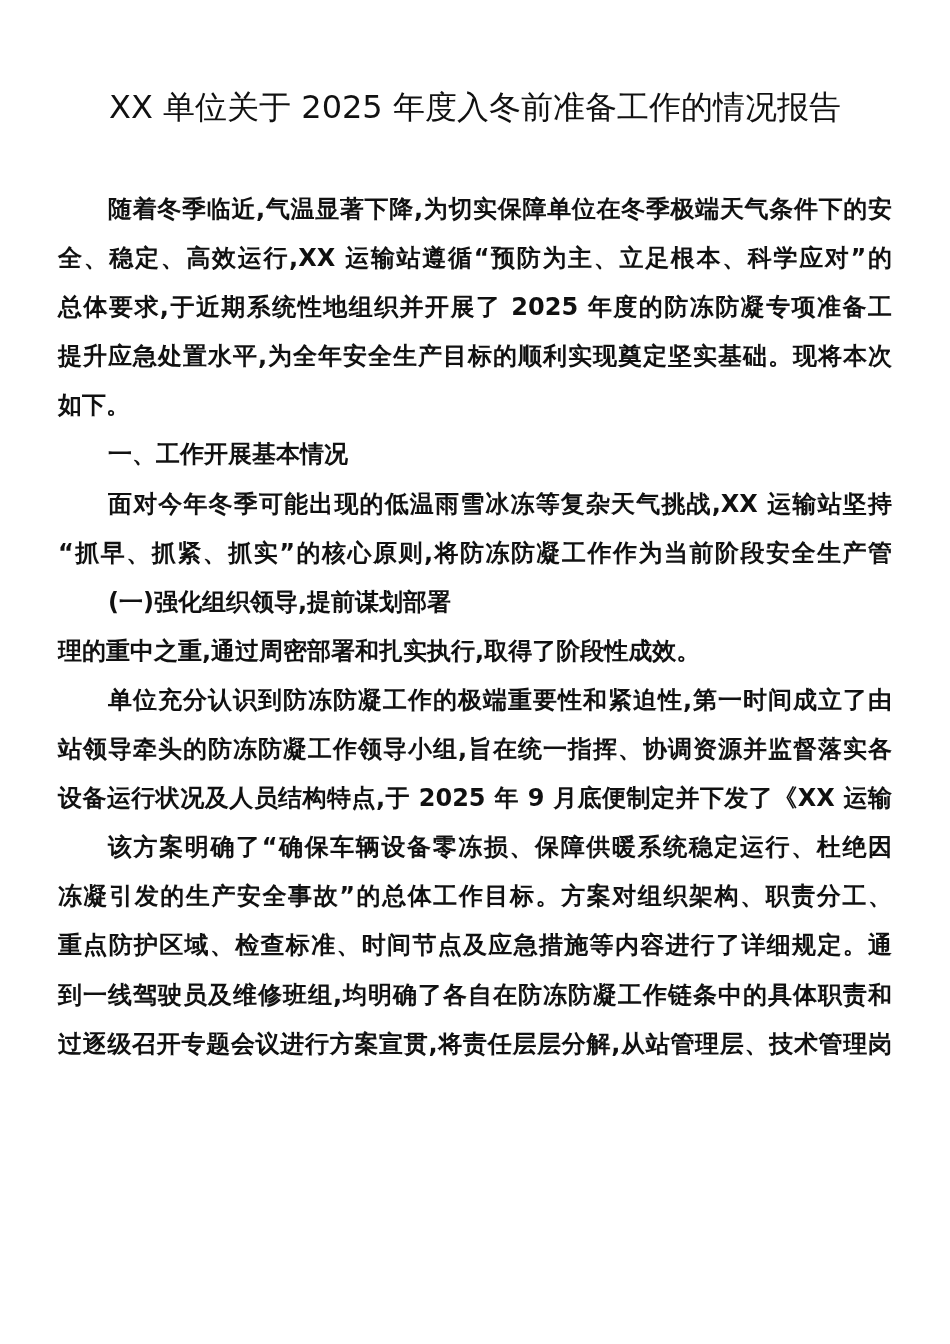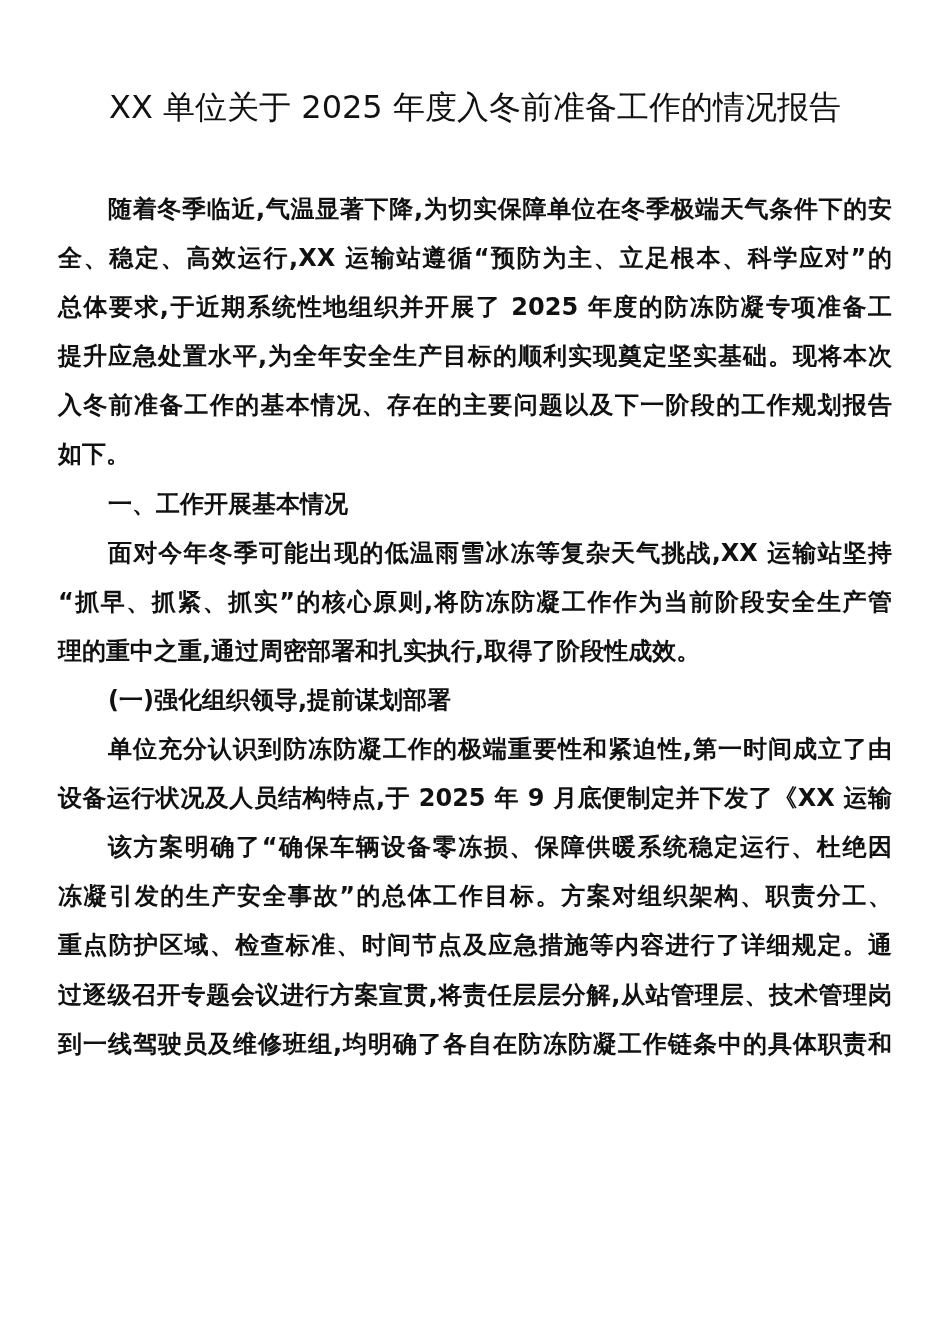--- a/index.html
+++ b/index.html
@@ -17,28 +17,28 @@
 </head>
 <body>
 
 <div class="page">
   <div class="title">XX 单位关于 2025 年度入冬前准备工作的情况报告</div>
   <div class="body" id="doc-body">
       <div class="line indent">随着冬季临近,气温显著下降,为切实保障单位在冬季极端天气条件下的安</div>
       <div class="line">全、稳定、高效运行,XX 运输站遵循“预防为主、立足根本、科学应对”的</div>
       <div class="line">总体要求,于近期系统性地组织并开展了 2025 年度的防冻防凝专项准备工</div>
       <div class="line">提升应急处置水平,为全年安全生产目标的顺利实现奠定坚实基础。现将本次</div>
-      <div class="line">入冬前准备工作的基本情况、存在的主要问题以及下一阶段的工作规划报告</div>
       <div class="line last">如下。</div>
       <div class="line indent last">一、工作开展基本情况</div>
       <div class="line indent">面对今年冬季可能出现的低温雨雪冰冻等复杂天气挑战,XX 运输站坚持</div>
       <div class="line">“抓早、抓紧、抓实”的核心原则,将防冻防凝工作作为当前阶段安全生产管</div>
+      <div class="line indent last">(一)强化组织领导,提前谋划部署</div>
       <div class="line last">理的重中之重,通过周密部署和扎实执行,取得了阶段性成效。</div>
-      <div class="line indent last">(一)强化组织领导,提前谋划部署</div>
       <div class="line indent">单位充分认识到防冻防凝工作的极端重要性和紧迫性,第一时间成立了由</div>
+      <div class="line">站领导牵头的防冻防凝工作领导小组,旨在统一指挥、协调资源并监督落实各</div>
       <div class="line">设备运行状况及人员结构特点,于 2025 年 9 月底便制定并下发了《XX 运输</div>
       <div class="line indent">该方案明确了“确保车辆设备零冻损、保障供暖系统稳定运行、杜绝因</div>
       <div class="line">冻凝引发的生产安全事故”的总体工作目标。方案对组织架构、职责分工、</div>
       <div class="line">重点防护区域、检查标准、时间节点及应急措施等内容进行了详细规定。通</div>
+      <div class="line">到一线驾驶员及维修班组,均明确了各自在防冻防凝工作链条中的具体职责和</div>
       <div class="line">过逐级召开专题会议进行方案宣贯,将责任层层分解,从站管理层、技术管理岗</div>
-      <div class="line">到一线驾驶员及维修班组,均明确了各自在防冻防凝工作链条中的具体职责和</div>
     </div>
 </div>
 
 </body></html>

